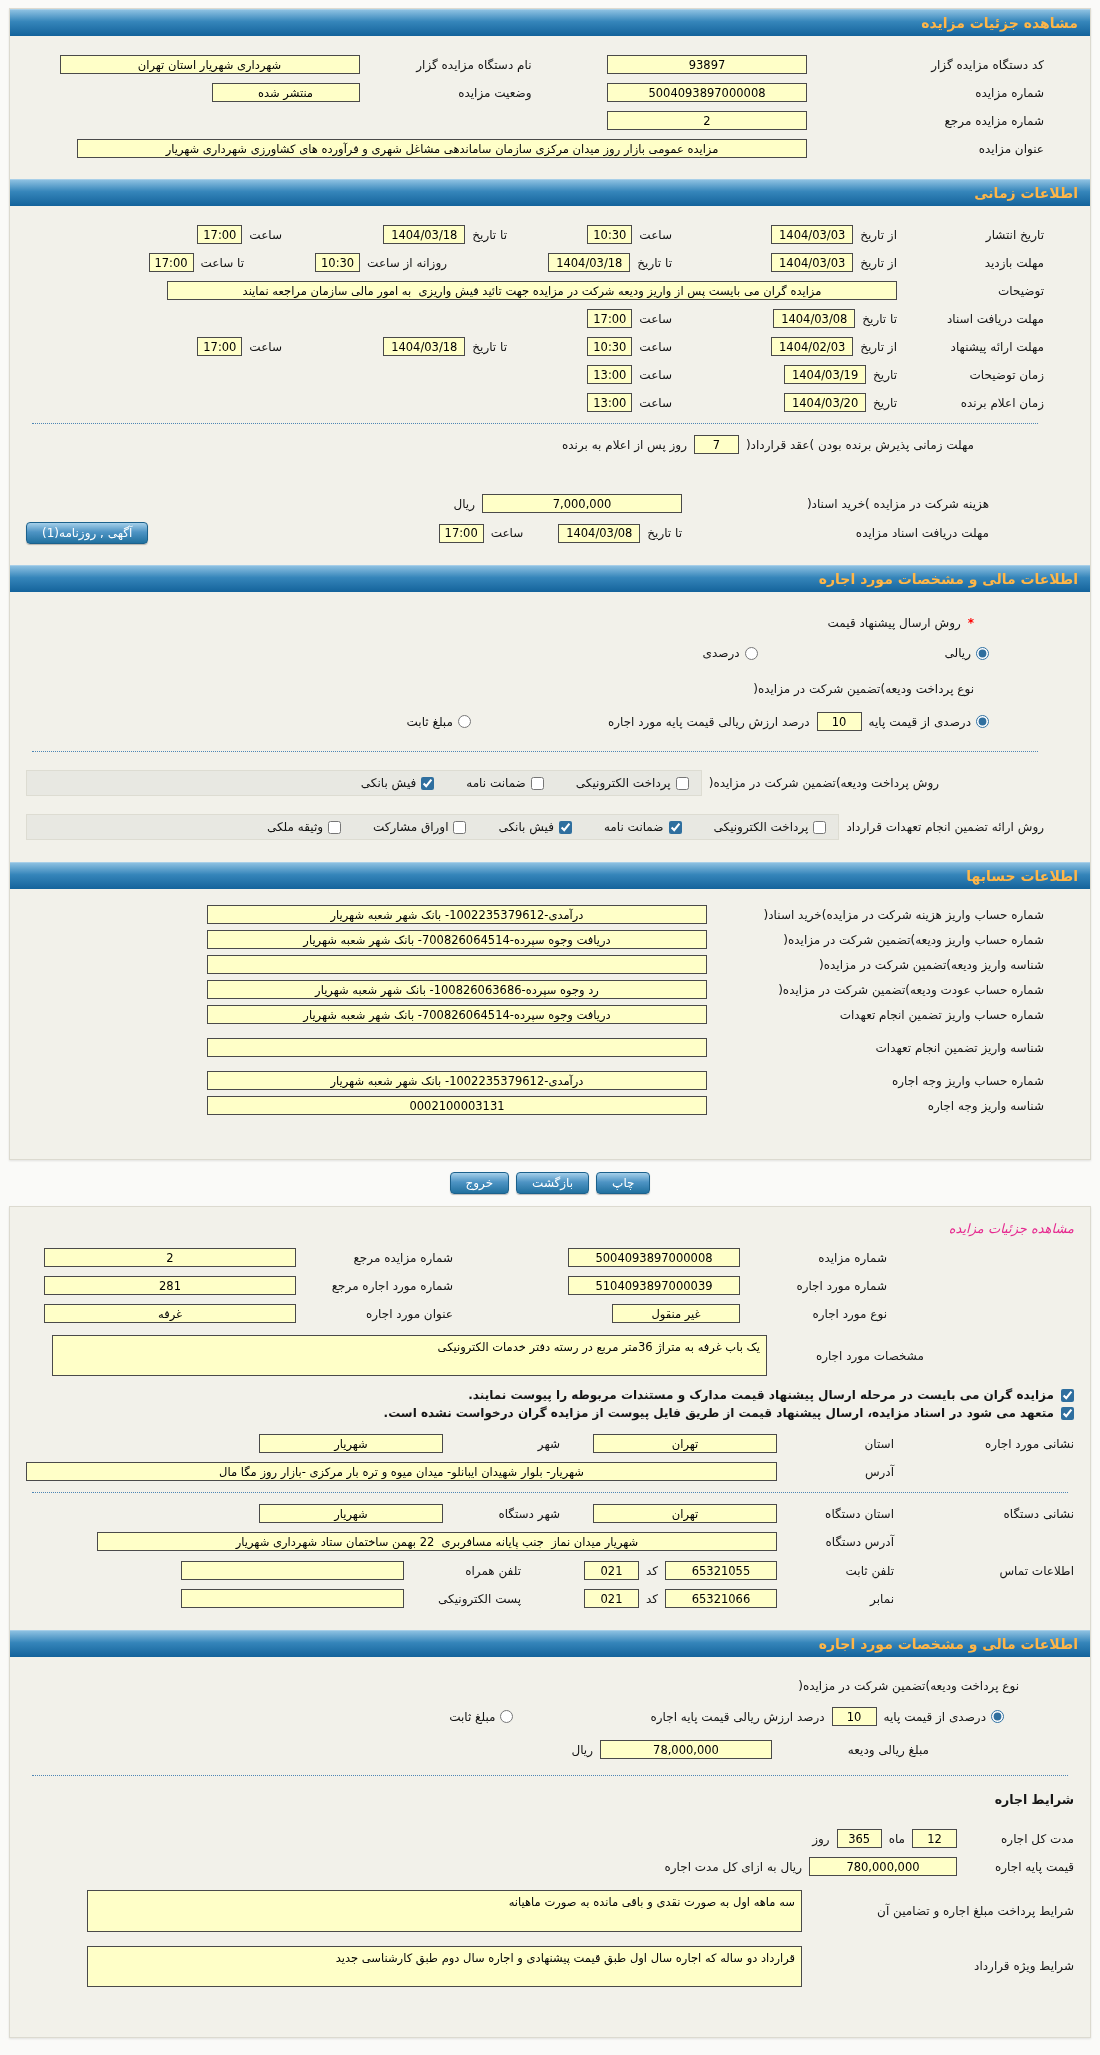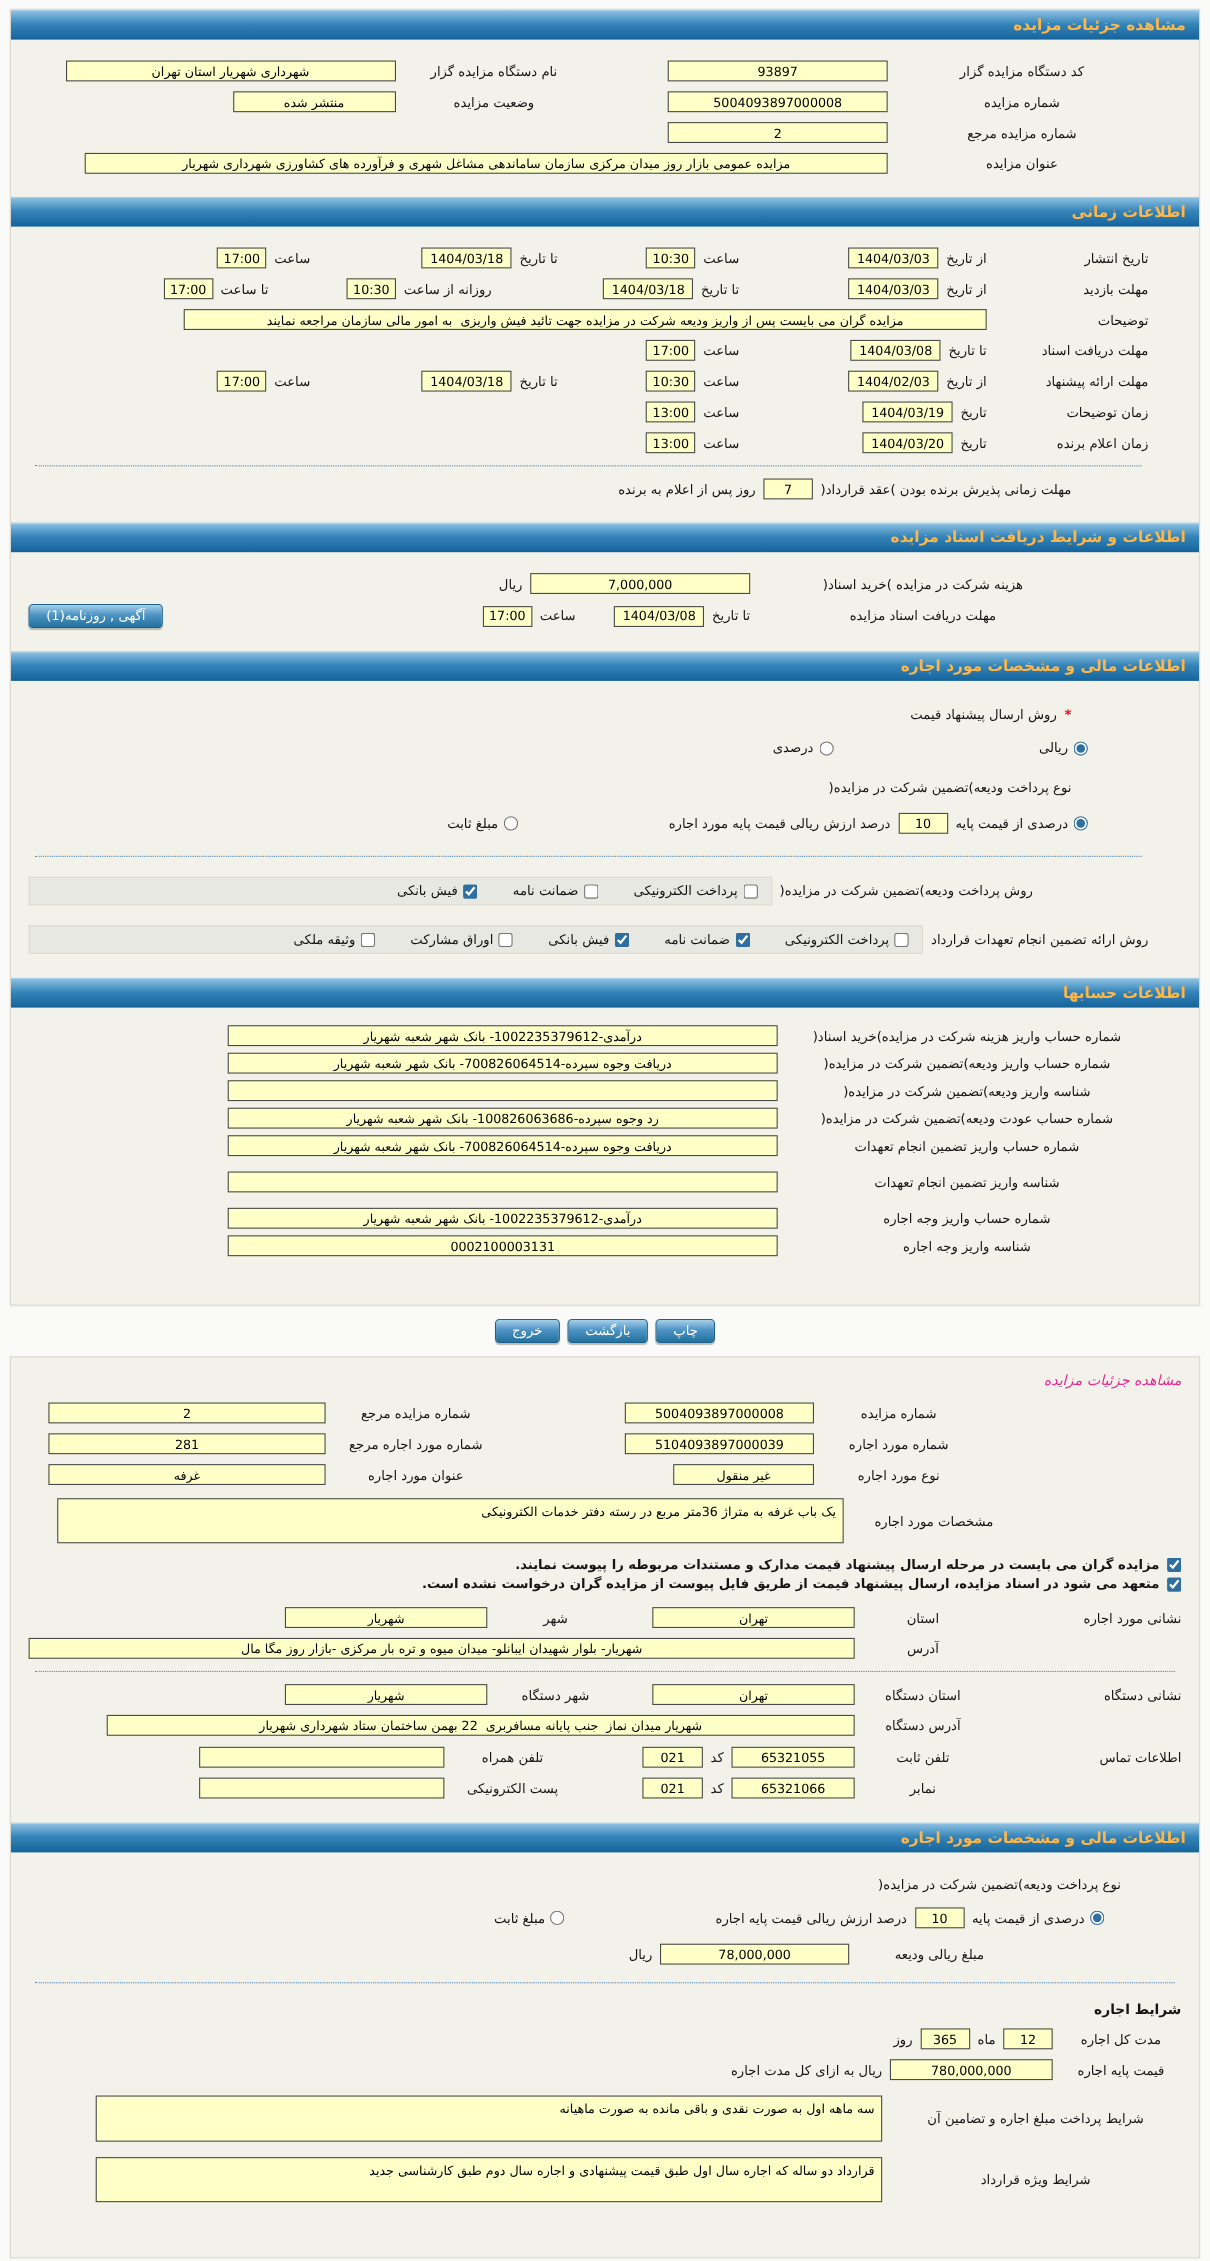--- a/index.html
+++ b/index.html
@@ -8,21 +8,21 @@
   .page{width:1100px;padding:8px 9px}
   .panel{background:#f2f1ea;border:1px solid #dcdad0;box-shadow:0 1px 2px rgba(0,0,0,.10)}
   .sec-hdr{height:27px;display:flex;align-items:center;padding:0 12px;
     background:linear-gradient(180deg,#8cc0e1 0%,#3585ba 45%,#14639b 100%);
     border-top:1px solid #a8cfe8}
   .sec-title{color:#ffb648;font-weight:bold;font-size:14px}
   .form{padding:10px 46px 12px 16px}
   .form-tight{padding:10px 16px 12px 16px}
   .frow{display:flex;align-items:center;margin:9px 0;gap:7px}
   .lbl{white-space:nowrap;color:#151515}
-  .lab-l{display:inline-block;text-align:center}
+  .lab-l{display:inline-block;text-align:right}
   .tlabel{display:inline-block;width:140px}
   .tc{display:flex;align-items:center;gap:7px}
   .tc1{width:218px}.tc2{width:158px}.tc3{width:218px}.tc4{width:150px}
   .field{background:#ffffc8;border:1px solid #4a4a4a;height:19px;font-family:inherit;font-size:11.5px;
     color:#000;padding:0 4px;text-align:center}
   textarea.field{height:auto;resize:none;text-align:right;padding:3px 6px;line-height:1.45}
   .w45{width:45px}.w55{width:55px}.w82{width:82px}.w112{width:112px}.w128{width:128px}.w148{width:148px}
   .w172{width:172px}.w184{width:184px}.w200{width:200px}.w223{width:223px}.w252{width:252px}.w300{width:300px}
   .w500{width:500px}.w680{width:680px}.w715{width:715px}.w730{width:730px}
   .h48{height:48px}.h52{height:52px}.h58{height:58px}
@@ -199,23 +199,20 @@
 
       <div class="dotted"></div>
 
       <div class="frow ind70">
         <span class="lbl">مهلت زمانی پذیرش برنده بودن )عقد قرارداد(</span>
         <input class="field w45" readonly="" value="7" style="">
         <span class="lbl">روز پس از اعلام به برنده</span>
       </div>
     </div>
 
-    <div class="sec-hdr">
-      <span class="sec-title">اطلاعات و شرایط دریافت اسناد مزایده</span>
-    </div>
 
     <div class="form">
       <div class="frow ind55">
         <span class="lbl lab-l lw300">هزینه شرکت در مزایده )خرید اسناد(</span>
         <input class="field w200" readonly="" value="7,000,000" style="">
         <span class="lbl">ریال</span>
       </div>
       <div class="frow ind55">
         <span class="lbl lab-l lw300">مهلت دریافت اسناد مزایده</span>
         <span class="tc">
@@ -493,21 +490,21 @@
         </label>
       </div>
       <div class="frow ind145">
         <span class="lbl lab-l lw150">مبلغ ریالی ودیعه</span>
         <input class="field w172" readonly="" value="78,000,000" style="">
         <span class="lbl">ریال</span>
       </div>
 
       <div class="dotted" style="margin:16px 6px"></div>
 
-      <div class="frow" style="margin:14px 0 10px">
+      <div class="frow" style="margin:14px 0 22px">
         <span class="lbl lease-head">شرایط اجاره</span>
       </div>
       <div class="frow">
         <span class="lbl lab-l lw110">مدت کل اجاره</span>
         <input class="field w45" readonly="" value="12" style="">
         <span class="lbl">ماه</span>
         <input class="field w45" readonly="" value="365" style="">
         <span class="lbl">روز</span>
       </div>
       <div class="frow">

